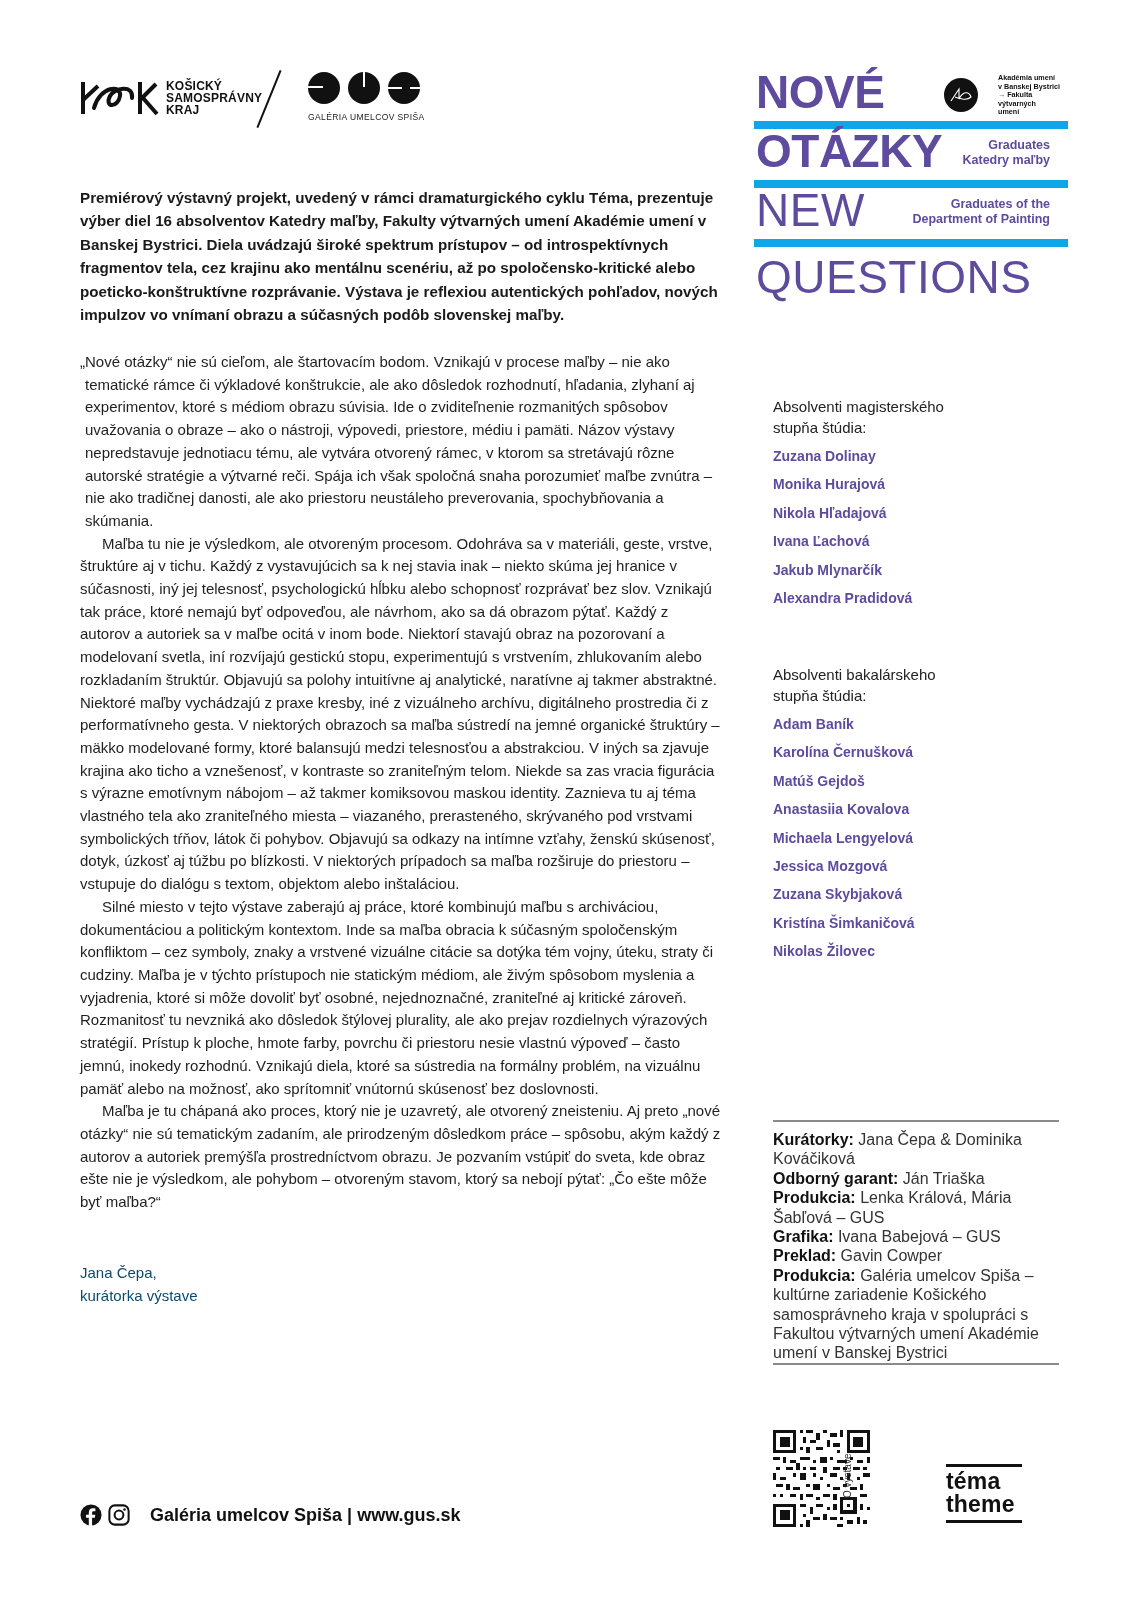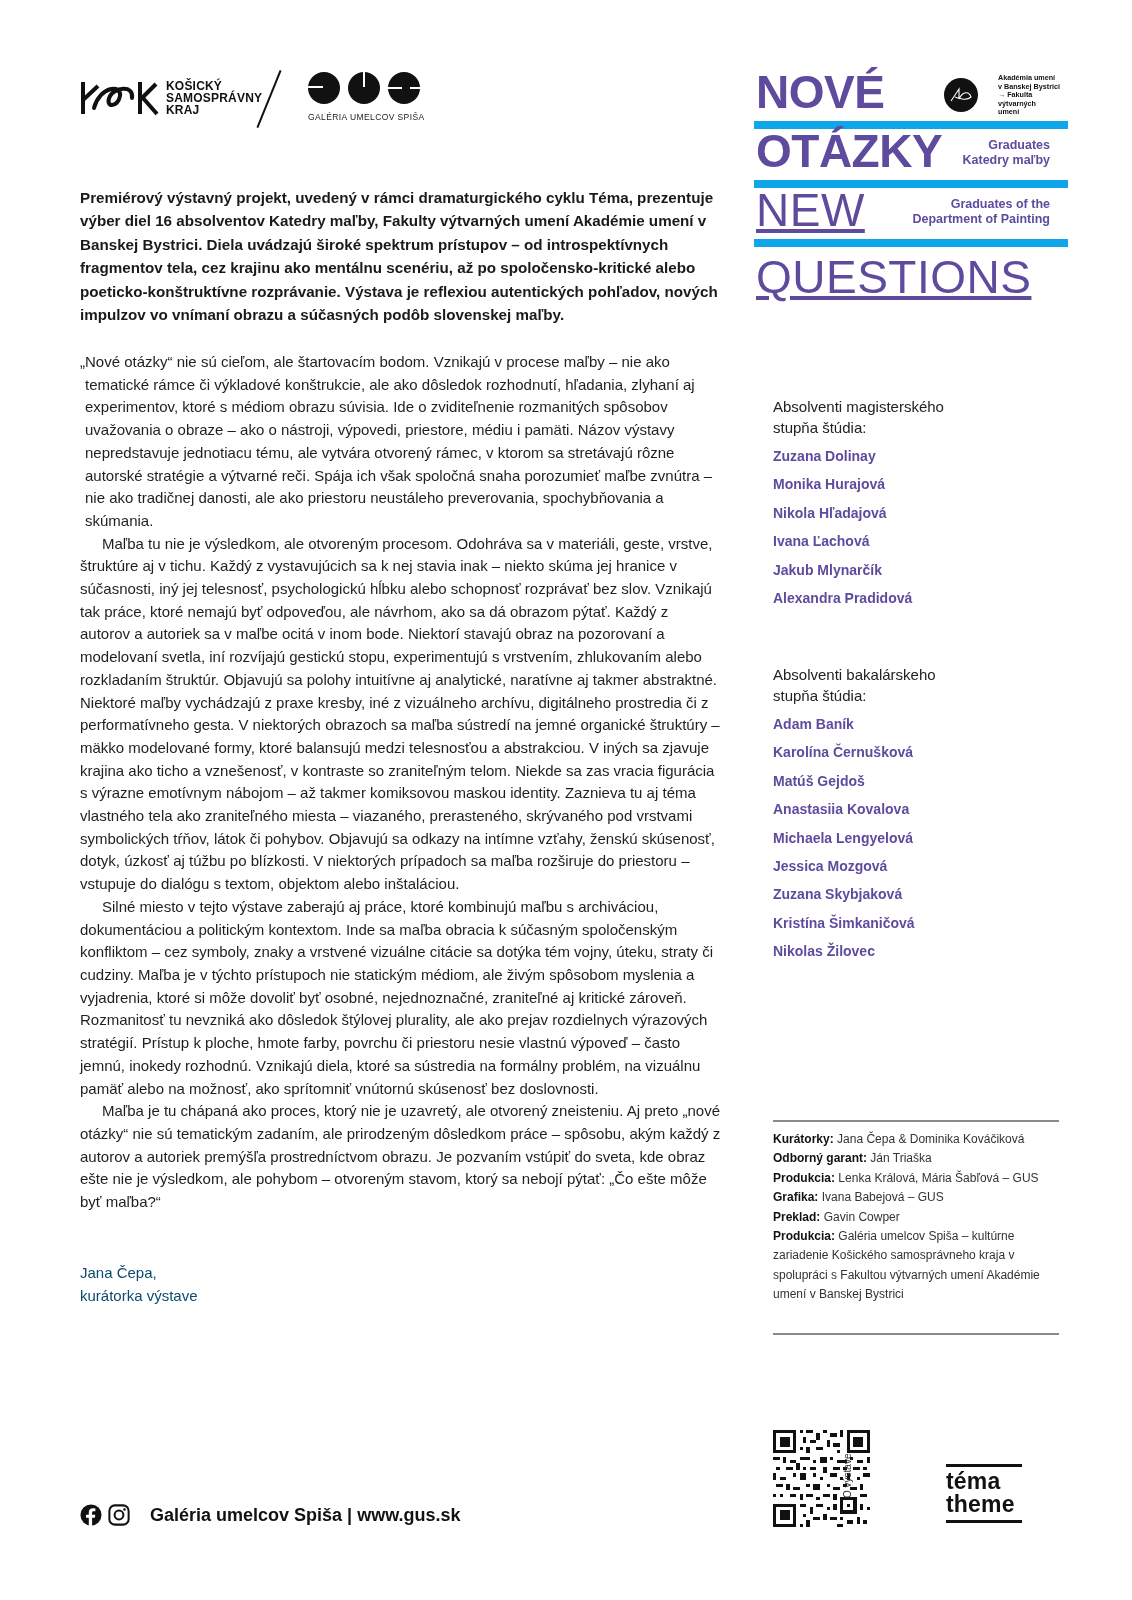--- a/index.html
+++ b/index.html
@@ -19,21 +19,21 @@
   .gus-circles { display: flex; gap: 8px; }
   .gus-circle { width: 32px; height: 32px; border-radius: 50%; background: #111; position: relative; overflow: hidden; }
   .gus-circle .notch { position: absolute; background: #fff; }
   .gus-label { font-size: 8.5px; letter-spacing: 0.4px; color: #222; margin-top: 8px; white-space: nowrap; text-align: left; }
 
   
   .title-block { left: 754px; top: 70px; width: 314px; color: #5f4b9e; }
   .t-row { position: relative; height: 59px; border-bottom: 8px solid #0ea5e9; box-sizing: border-box; }
   .t-row:last-child { border-bottom: none; }
   .t-big-bold { position: absolute; left: 2px; bottom: 6px; font-size: 46px; font-weight: bold; letter-spacing: -0.5px; line-height: 46px; }
-  .t-big-light { position: absolute; left: 2px; bottom: 6px; font-size: 46px; font-weight: normal; line-height: 46px; letter-spacing: 0.5px; text-decoration: underline; }
+  .t-big-light { position: absolute; left: 2px; bottom: 6px; font-size: 46px; font-weight: normal; line-height: 46px; letter-spacing: 0.5px; }
   .t-side { position: absolute; right: 18px; bottom: 12px; font-size: 12.5px; font-weight: bold; text-align: right; line-height: 15px; }
   .aku { position: absolute; left: 190px; top: 4px; display: flex; align-items: center; gap: 20px; color: #111; }
   .aku-logo { width: 34px; height: 34px; border-radius: 50%; background: #111; display: flex; align-items: center; justify-content: center; }
   .aku-text { font-size: 7.2px; font-weight: bold; line-height: 8.5px; }
 
   
   .intro { left: 80px; top: 186px; width: 640px; font-size: 15.2px; font-weight: bold; line-height: 23.4px; color: #1a1a1a; }
 
   
   .essay { left: 80px; top: 351px; width: 642px; font-size: 15px; line-height: 22.7px; color: #1f1f1f; }
@@ -42,21 +42,21 @@
   .signature { left: 80px; top: 1262px; font-size: 15px; line-height: 22.7px; color: #0c4a6e; }
 
   
   .grads { left: 773px; top: 396px; width: 300px; }
   .grads-label { font-size: 15px; line-height: 21px; color: #222; }
   .grads-list { margin: 4px 0 0 0; padding: 0; list-style: none; }
   .grads-list li { font-size: 14px; font-weight: bold; color: #5f4b9e; line-height: 28.4px; white-space: nowrap; }
   .grads-2 { top: 664px; }
 
   
-  .credits { left: 773px; top: 1120px; width: 286px; border-top: 2px solid #8a8a8a; border-bottom: 2px solid #8a8a8a; padding: 8px 0 28px 0; font-size: 12px; line-height: 19.4px; color: #333; }
+  .credits { left: 773px; top: 1120px; width: 286px; border-top: 2px solid #8a8a8a; border-bottom: 2px solid #8a8a8a; padding: 8px 0 0 0; font-size: 16px; line-height: 19.4px; color: #333; }
   .credits b { color: #111; }
 
   
   .qr { left: 773px; top: 1430px; width: 97px; height: 97px; }
   .qr-label { left: 842px; top: 1498px; font-size: 10px; color: #333; transform: rotate(-90deg); transform-origin: left top; white-space: nowrap; }
   .tema { left: 946px; top: 1464px; width: 76px; border-top: 3px solid #111; border-bottom: 3px solid #111; padding: 3px 0 4px 0; }
   .tema div { font-size: 23px; font-weight: bold; line-height: 23px; color: #111; letter-spacing: 0.2px; }
 
   .footer { left: 80px; top: 1504px; display: flex; align-items: center; gap: 6px; }
   .social { width: 22px; height: 22px; }

